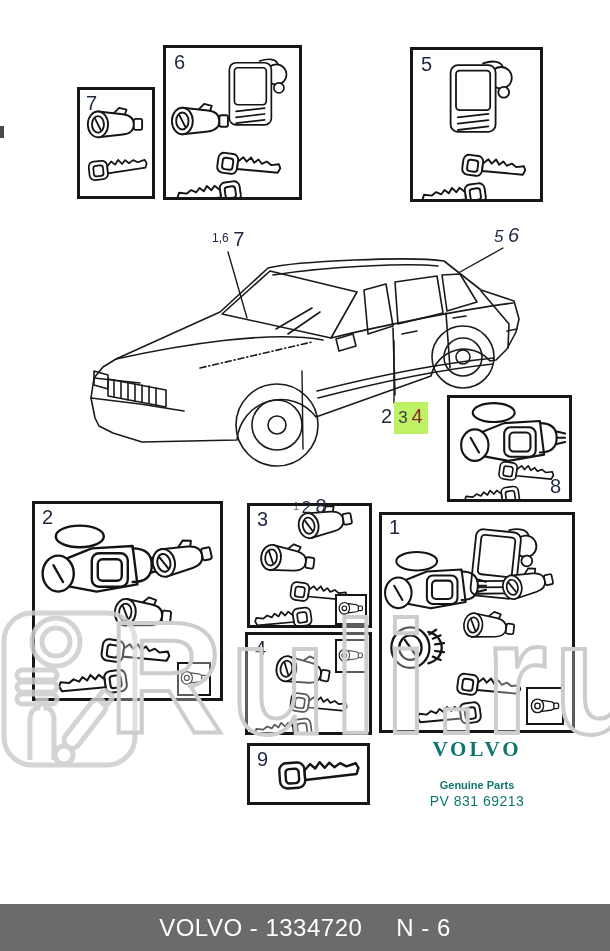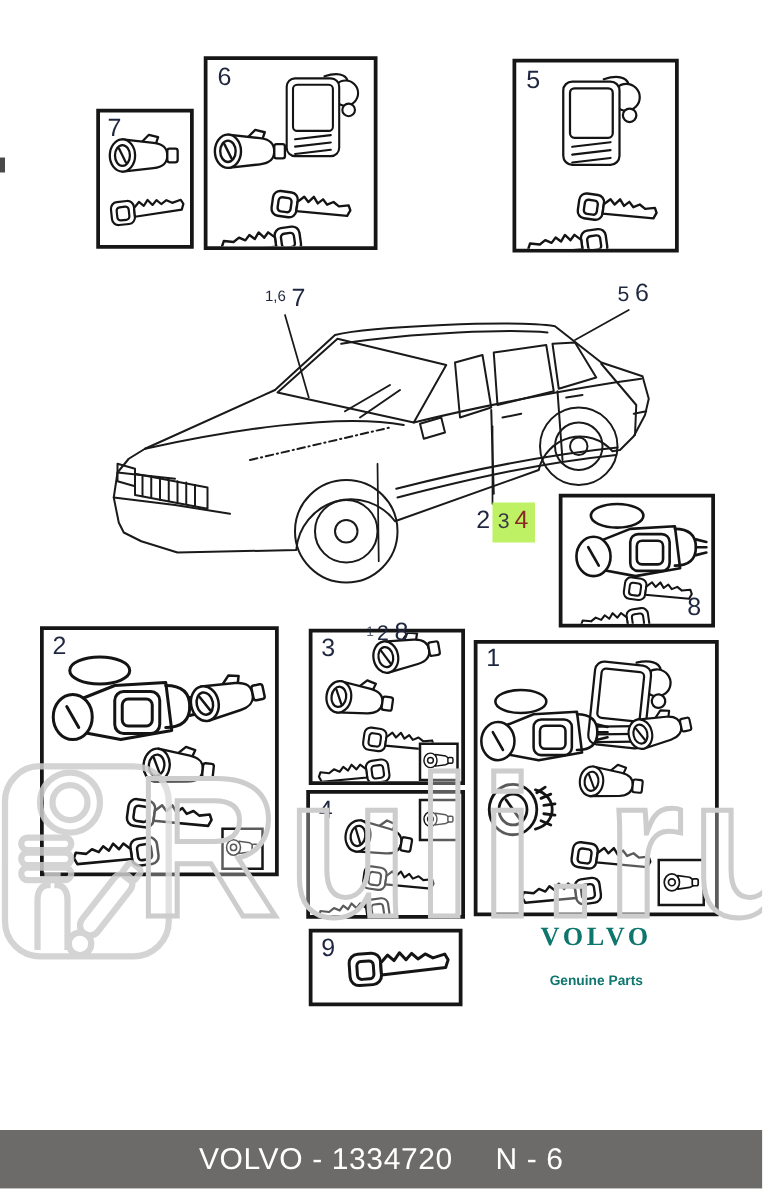--- a/index.html
+++ b/index.html
@@ -160,21 +160,21 @@
       <path d="M423,20 L380,44"></path>
       <path d="M314,113 L314,175"></path>
       <path d="M222,143 L223,221"></path>
     </g>
   </svg>
 
   <div class="callout" style="left:212px;top:228px;">
     <span class="co-sm">1,6</span>
     <span class="co-bg">7</span>
   </div>
-  <div class="callout" style="left:494px;top:224px;">
+  <div class="callout" style="left:494px;top:224px;font-style:italic;">
     <span class="co-md">5</span>
     <span class="co-bg">6</span>
   </div>
   <div class="callout" style="left:381px;top:402px;">
     <span class="co-bg">2</span><span class="hl"><span class="h3">3</span><span class="h4">4</span></span>
   </div>
   <div class="callout" style="left:293px;top:447px;margin-top:48px;">
     <span class="faint">1</span>
     <span class="co-md">2</span>
     <span class="co-bg">8</span>
@@ -294,20 +294,21 @@
           <g>
             <use href="#sym-small" transform="translate(2,6) scale(0.68)"></use>
           </g>
         </svg>
     </div>
   </div>
 
   <div id="brand" style="left:379px;top:737px;width:196px;">
     <div class="logo">VOLVO</div>
     <div class="l1">Genuine Parts</div>
+    <div class="l2">PV 831 69213</div>
   </div>
 
   <svg id="watermark" width="610" height="195" viewBox="0 0 610 195">
     <g stroke="#cdcdcd" stroke-width="5" fill="none" opacity="0.85">
       <rect x="4" y="28" width="131" height="152" rx="28"></rect>
       <circle cx="56" cy="57" r="24"></circle>
       <circle cx="56" cy="57" r="14"></circle>
       <rect x="17" y="85" width="40" height="10" rx="5"></rect>
       <rect x="17" y="97" width="40" height="10" rx="5"></rect>
       <rect x="17" y="109" width="40" height="10" rx="5"></rect>

